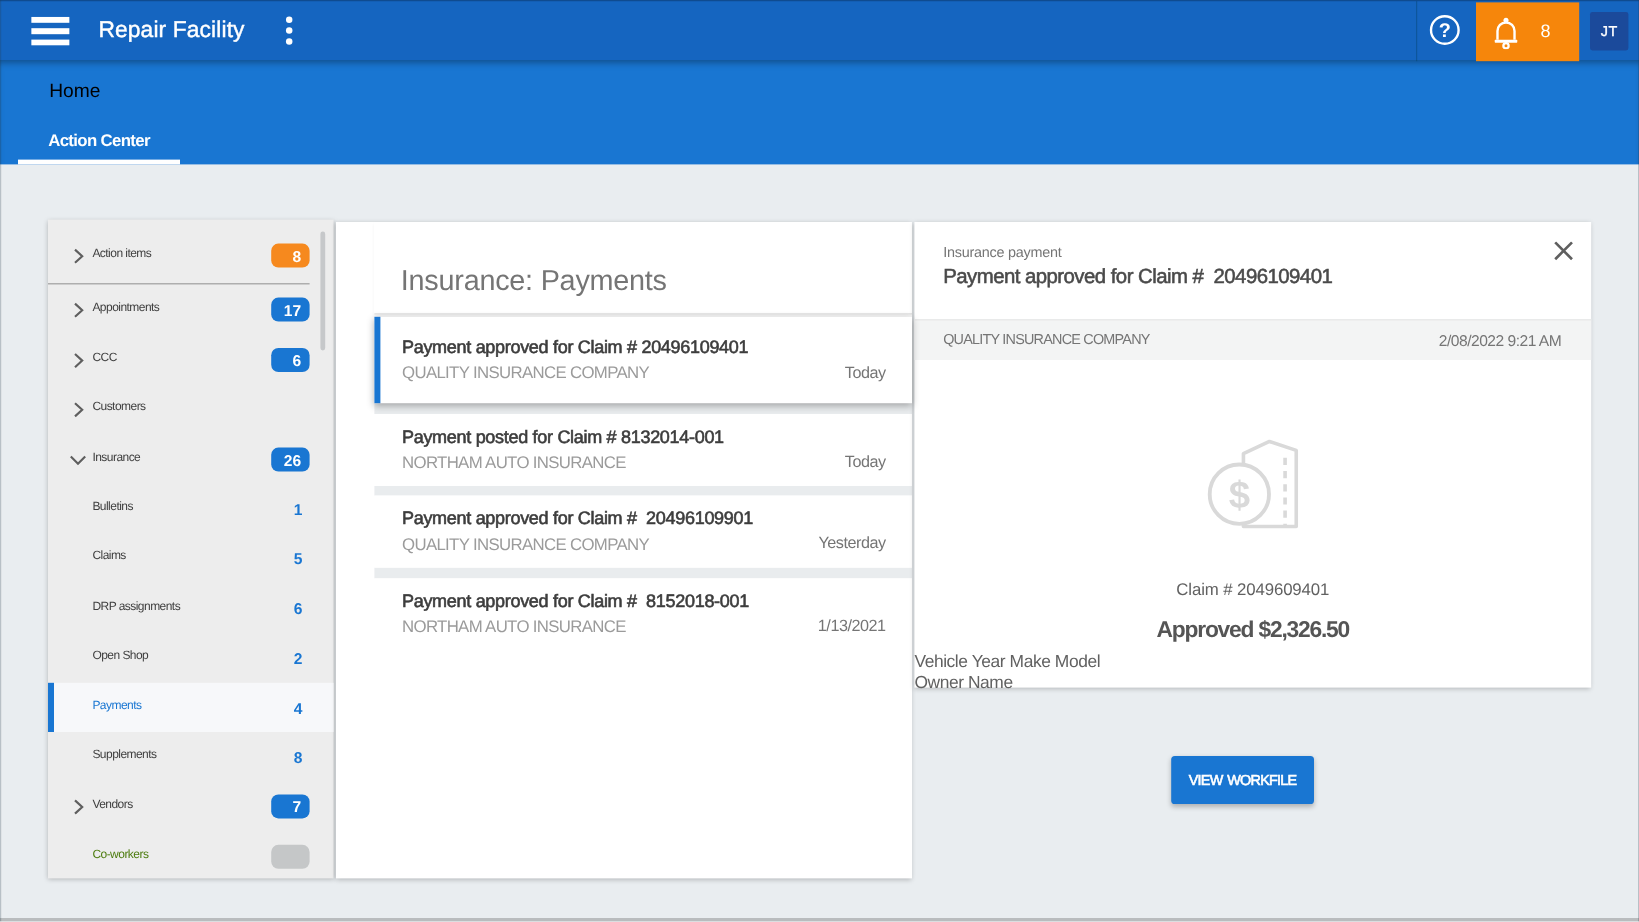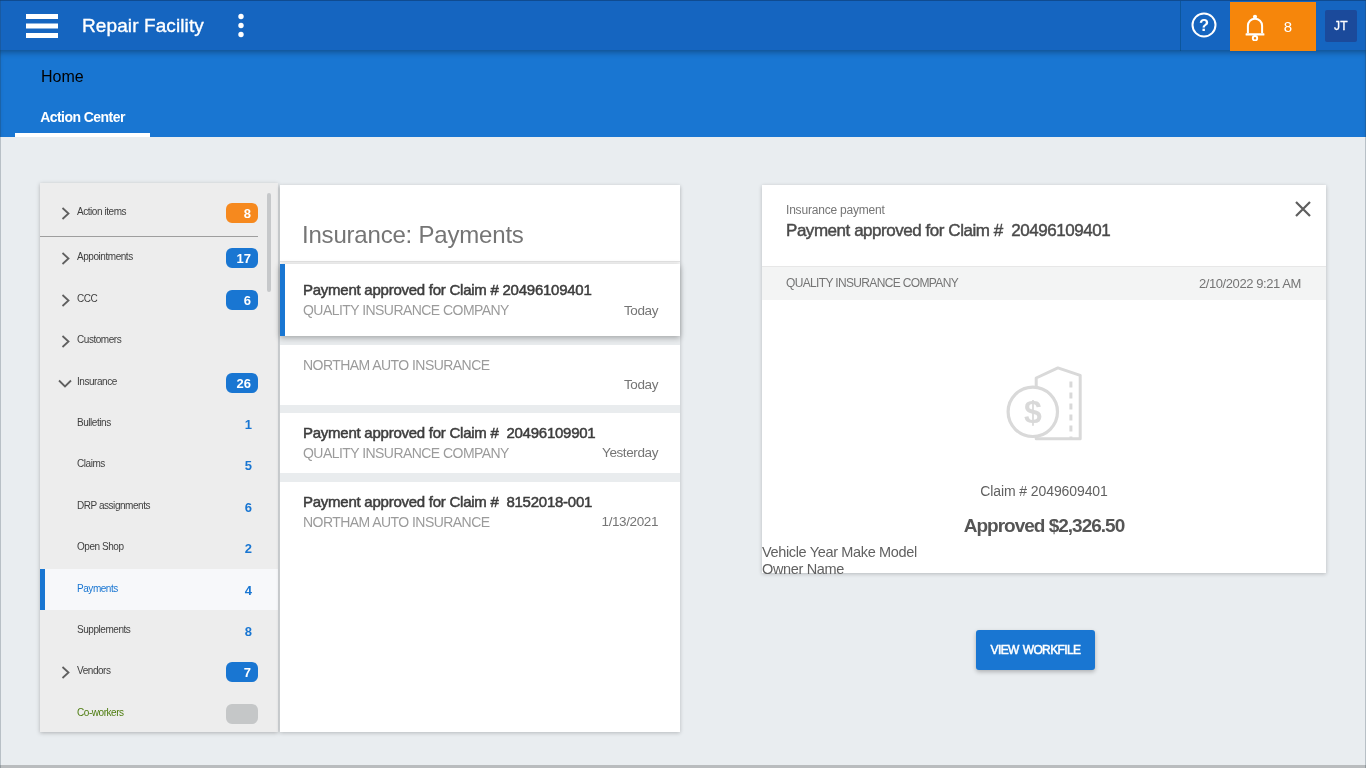--- a/index.html
+++ b/index.html
@@ -20,21 +20,21 @@
 
   
   .band { position:absolute; left:0; top:50px; width:1366px; height:87px; background:#1976d2; box-shadow:inset 0 5px 6px -3px rgba(0,0,0,.35); z-index:20; }
   .band .home { position:absolute; left:41px; top:18px; font-size:16px; color:#000000; }
   .band .tab { position:absolute; left:15px; bottom:0; width:135px; height:42px; text-align:center; }
   .band .tab .txt { position:absolute; left:0; right:0; top:14px; font-size:14px; font-weight:700; letter-spacing:-.55px; color:#fff; }
   .band .tab .under { position:absolute; left:0; right:0; bottom:0; height:4px; background:#fff; }
 
   
   .sidebar { position:absolute; left:40px; top:183px; width:238px; height:549px; background:#ededed; box-shadow:0 1px 4px rgba(0,0,0,.25); }
-  .listpanel { position:absolute; left:280px; top:185px; width:400px; height:547px; background:#fff; box-shadow:0 1px 4px rgba(0,0,0,.22); }
+  .listpanel { position:absolute; left:280px; top:185px; width:480px; height:547px; background:#fff; box-shadow:0 1px 4px rgba(0,0,0,.22);padding-left:32px; }
   .detail { position:absolute; left:762px; top:185px; width:564px; height:388px; background:#fff; box-shadow:0 1px 4px rgba(0,0,0,.22); }
 
   
   .nav { padding-top:9px; }
   .row { position:relative; height:41.4px; }
   .row .chev { position:absolute; left:21px; top:15px; }
   .row .lbl { position:absolute; left:37px; top:14px; font-size:10px; letter-spacing:-.45px; color:#3f3f3f; }
   .row .badge { position:absolute; right:20px; top:11px; width:32px; height:20px; border-radius:6px; background:#1976d2; color:#fff; font-size:13px; font-weight:700; text-align:right; padding:3px 7px 0 0; }
   .row .badge.orange { background:#f6891e; }
   .row .badge.gray { background:#c5c7c8; }
@@ -195,20 +195,21 @@
       <div class="t">Insurance: Payments</div>
     </div>
   <div class="igap" style="height:2px;background:#fff"></div>
   <div class="item sel">
     <div class="t1">Payment approved for Claim # 20496109401</div>
     <div class="t2">QUALITY INSURANCE COMPANY</div>
     <div class="dt">Today</div>
   </div>
   <div class="igap"></div>
   <div class="item">
+    <div class="t1">Payment posted for Claim # 8132014-001</div>
     <div class="t2">NORTHAM AUTO INSURANCE</div>
     <div class="dt">Today</div>
   </div>
   <div class="igap" style="height:8px"></div>
   <div class="item">
     <div class="t1">Payment approved for Claim #  20496109901</div>
     <div class="t2">QUALITY INSURANCE COMPANY</div>
     <div class="dt">Yesterday</div>
   </div>
   <div class="igap"></div>
@@ -220,21 +221,21 @@
 </div>
 
 <div class="detail">
   <div class="d-small">Insurance payment</div>
   <div class="d-title">Payment approved for Claim #  20496109401</div>
   <svg class="d-x" viewBox="0 0 16 16">
       <path d="M1 1 L15 15 M15 1 L1 15" stroke="#5f5f5f" stroke-width="2.2" fill="none"></path>
     </svg>
   <div class="d-band">
     <div class="c">QUALITY INSURANCE COMPANY</div>
-    <div class="d">2/10/2022 9:21 AM</div>
+    <div class="d">2/08/2022 9:21 AM</div>
   </div>
   <svg class="d-icon" width="80" height="78" viewBox="0 0 80 78">
     <path d="M32.2 14 L53.9 3.9 L76.2 11.3 L76.2 74.7 L32.2 74.7 Z" fill="none" stroke="#d9d9d9" stroke-width="3" stroke-linejoin="round"></path>
     <line x1="66.9" y1="17.5" x2="66.9" y2="74" stroke="#d9d9d9" stroke-width="3" stroke-dasharray="6 5"></line>
     <circle cx="28.8" cy="47.8" r="24.7" fill="#fff" stroke="#d9d9d9" stroke-width="3.2"></circle>
     <text x="28.8" y="59" font-size="32" font-weight="bold" fill="#d9d9d9" text-anchor="middle" font-family="Liberation Sans">$</text>
   </svg>
   <div class="d-claim">Claim # 2049609401</div>
   <div class="d-appr">Approved $2,326.50</div>
   <div class="d-veh">Vehicle Year Make Model<br>Owner Name</div>

